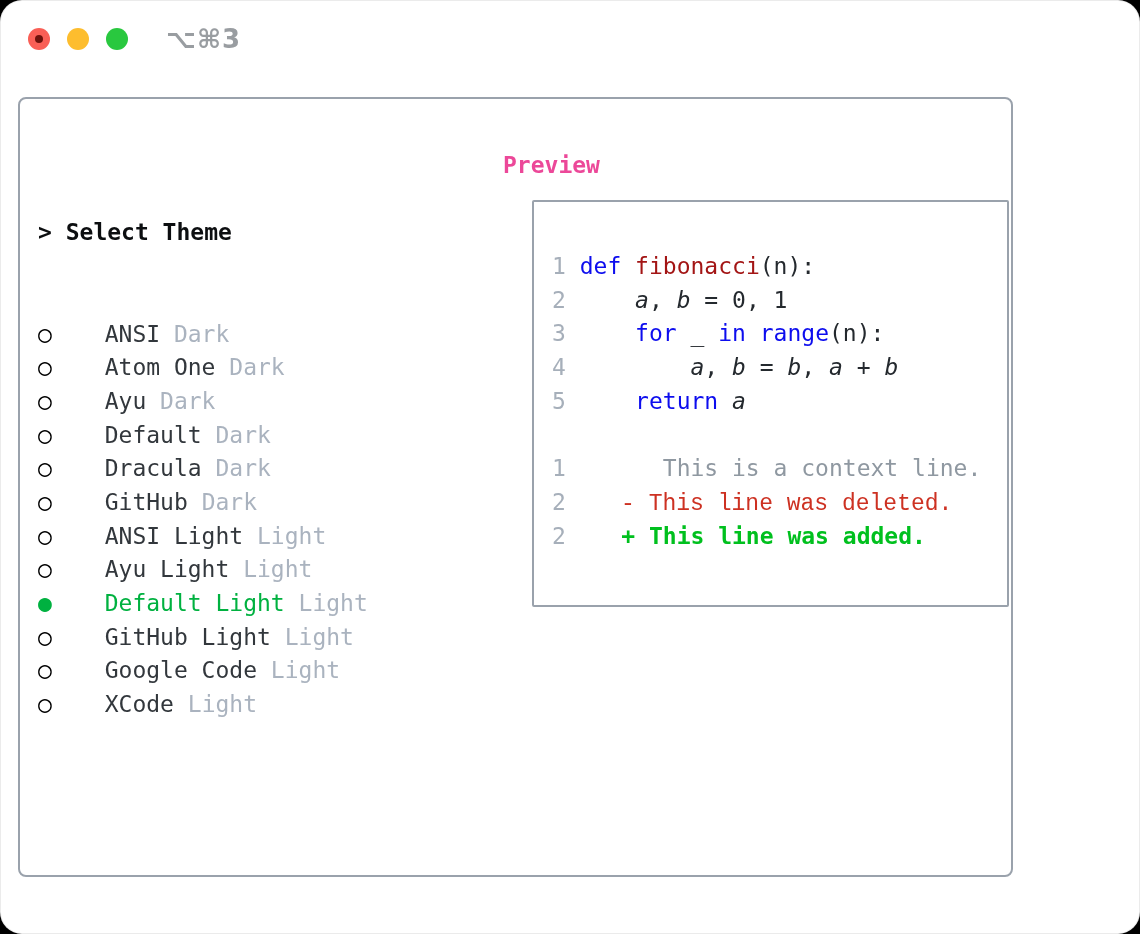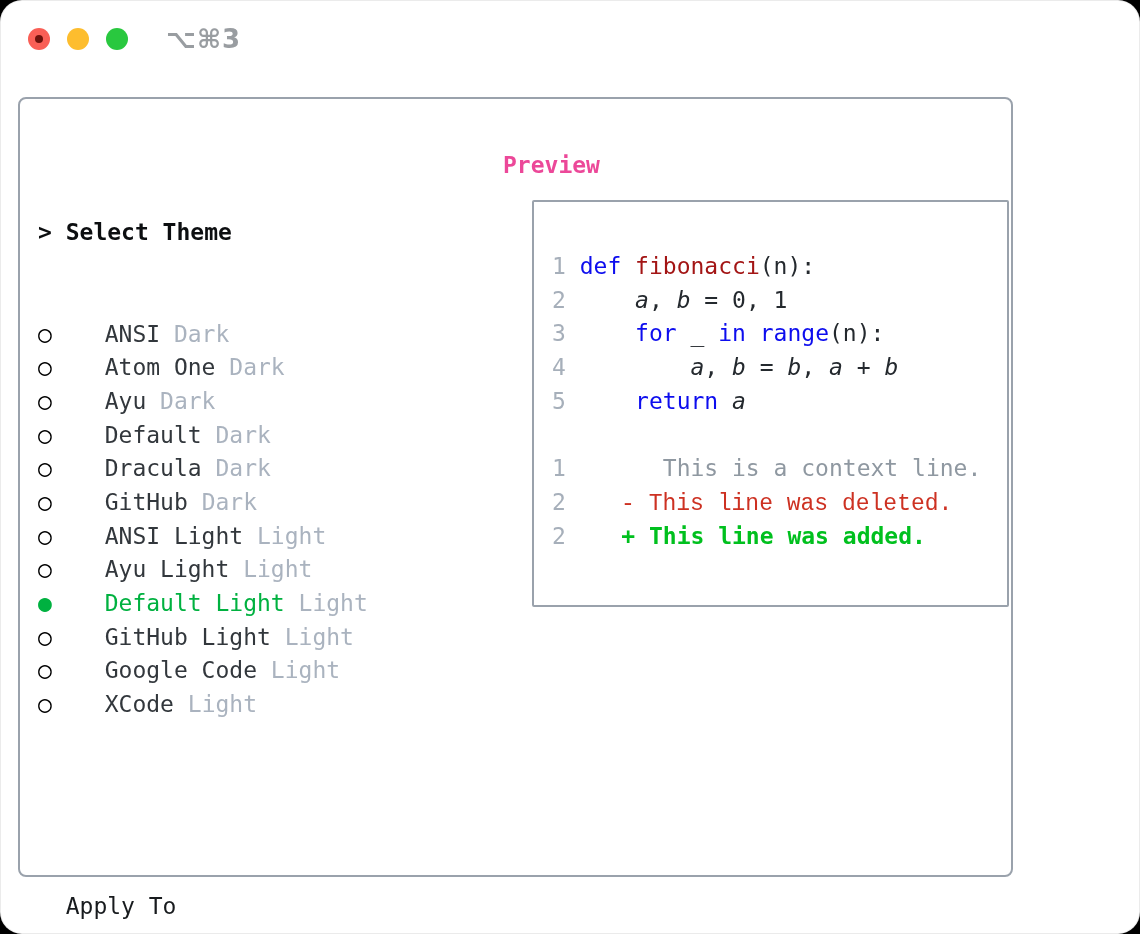--- a/index.html
+++ b/index.html
@@ -67,23 +67,20 @@
   <div class="shortcut">⌥⌘3</div>
 
   <div class="panel">
 
     <div class="left-col mono">
       <div class="row hdr">
         <span class="marker">&gt;</span><span>Select Theme</span>
       </div>
       <div id="theme-items"><div class="row"><span class="marker">○</span><span class="name">ANSI</span><span class="tag"> Dark</span></div><div class="row"><span class="marker">○</span><span class="name">Atom One</span><span class="tag"> Dark</span></div><div class="row"><span class="marker">○</span><span class="name">Ayu</span><span class="tag"> Dark</span></div><div class="row"><span class="marker">○</span><span class="name">Default</span><span class="tag"> Dark</span></div><div class="row"><span class="marker">○</span><span class="name">Dracula</span><span class="tag"> Dark</span></div><div class="row"><span class="marker">○</span><span class="name">GitHub</span><span class="tag"> Dark</span></div><div class="row"><span class="marker">○</span><span class="name">ANSI Light</span><span class="tag"> Light</span></div><div class="row"><span class="marker">○</span><span class="name">Ayu Light</span><span class="tag"> Light</span></div><div class="row sel"><span class="marker">●</span><span class="name">Default Light</span><span class="tag"> Light</span></div><div class="row"><span class="marker">○</span><span class="name">GitHub Light</span><span class="tag"> Light</span></div><div class="row"><span class="marker">○</span><span class="name">Google Code</span><span class="tag"> Light</span></div><div class="row"><span class="marker">○</span><span class="name">XCode</span><span class="tag"> Light</span></div></div>
       <div class="row"></div>
-      <div class="row apply-hdr">
-        <span class="marker"></span><span>Apply To</span>
-      </div>
       
       
       
       
     </div>
 
     <div class="preview-title mono">Preview</div>
 
     <div class="preview-box">
       <div id="code-lines" class="code-lines mono"><div class="cline"><span class="gut">1 </span><span class="kw">def</span><span class="pl"> </span><span class="fn">fibonacci</span><span class="pl">(n):</span></div><div class="cline"><span class="gut">2 </span><span class="pl">    </span><span class="var">a</span><span class="pl">, </span><span class="var">b</span><span class="pl"> = 0, 1</span></div><div class="cline"><span class="gut">3 </span><span class="pl">    </span><span class="kw">for</span><span class="pl"> _ </span><span class="kw">in</span><span class="pl"> </span><span class="kw">range</span><span class="pl">(n):</span></div><div class="cline"><span class="gut">4 </span><span class="pl">        </span><span class="var">a</span><span class="pl">, </span><span class="var">b</span><span class="pl"> = </span><span class="var">b</span><span class="pl">, </span><span class="var">a</span><span class="pl"> + </span><span class="var">b</span></div><div class="cline"><span class="gut">5 </span><span class="pl">    </span><span class="kw">return</span><span class="pl"> </span><span class="var">a</span></div><div class="cline"><span class="gut">  </span></div><div class="cline"><span class="gut">1 </span><span class="ctx">      This is a context line.</span></div><div class="cline"><span class="gut">2 </span><span class="del">   - This line was deleted.</span></div><div class="cline"><span class="gut">2 </span><span class="add">   + This line was added.</span></div></div>

